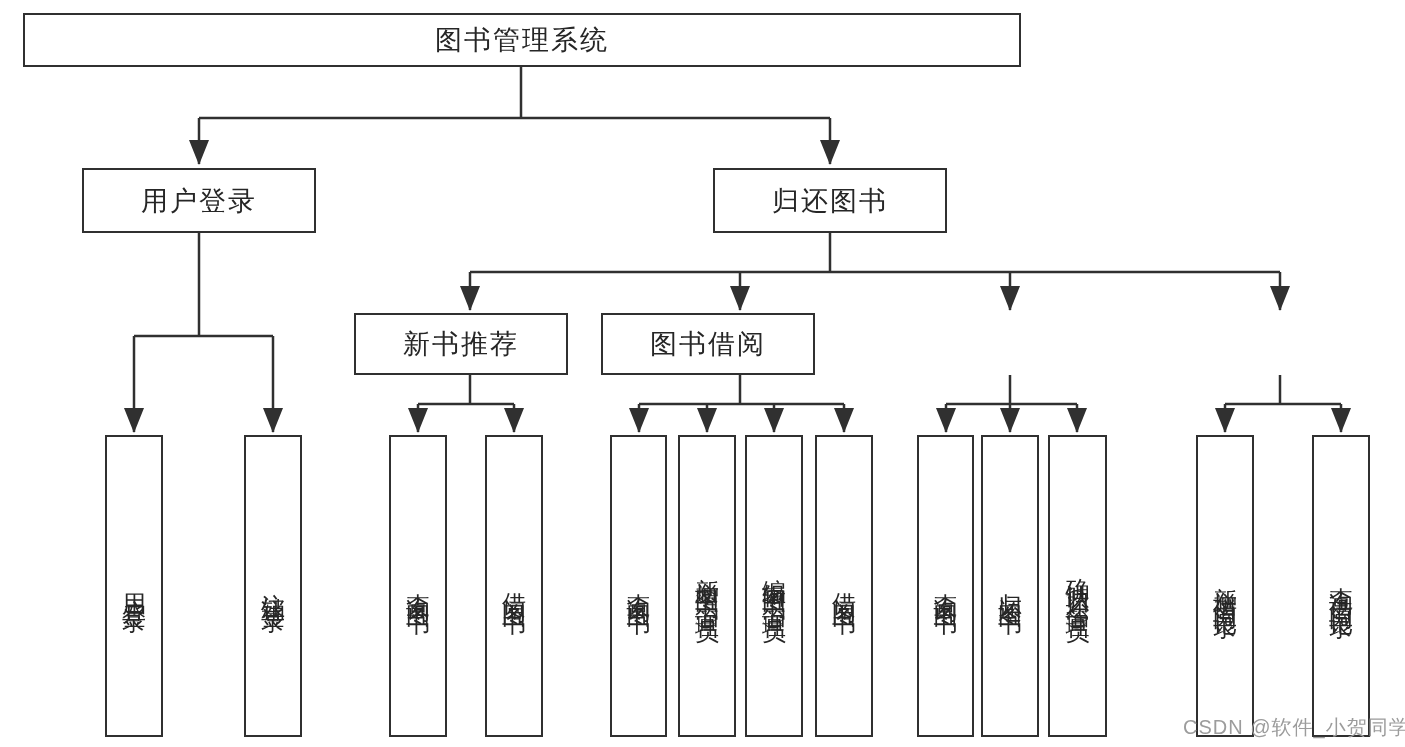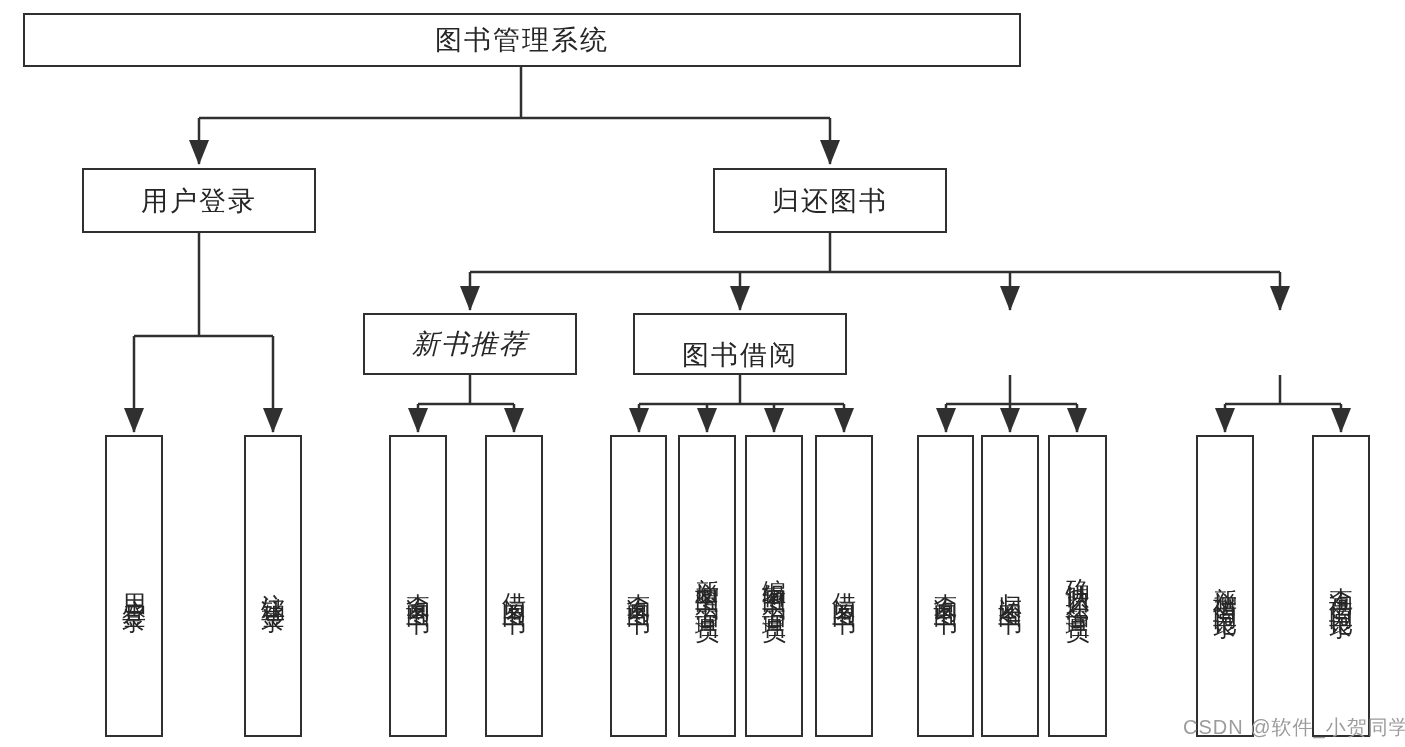--- a/index.html
+++ b/index.html
@@ -125,24 +125,24 @@
     <span>图书管理系统</span>
   </div>
 
   <div class="node h-node l2-node" style="left:82px;">
     <span>用户登录</span>
   </div>
   <div class="node h-node l2-node" style="left:713px;">
     <span>归还图书</span>
   </div>
 
-  <div class="node h-node l3-node" style="left:363px;font-style:italic;">
+  <div class="node h-node l3-node" style="left:354px;">
     <span>新书推荐</span>
   </div>
-  <div class="node h-node l3-node" style="left:633px;align-items:flex-end;">
+  <div class="node h-node l3-node" style="left:601px;">
     <span>图书借阅</span>
   </div>
 
   <div class="node v-node leaf-node" style="left:105px;">
     <span>用户登录</span>
   </div>
   <div class="node v-node leaf-node" style="left:244px;">
     <span>注销登录</span>
   </div>
   <div class="node v-node leaf-node" style="left:389px;">

